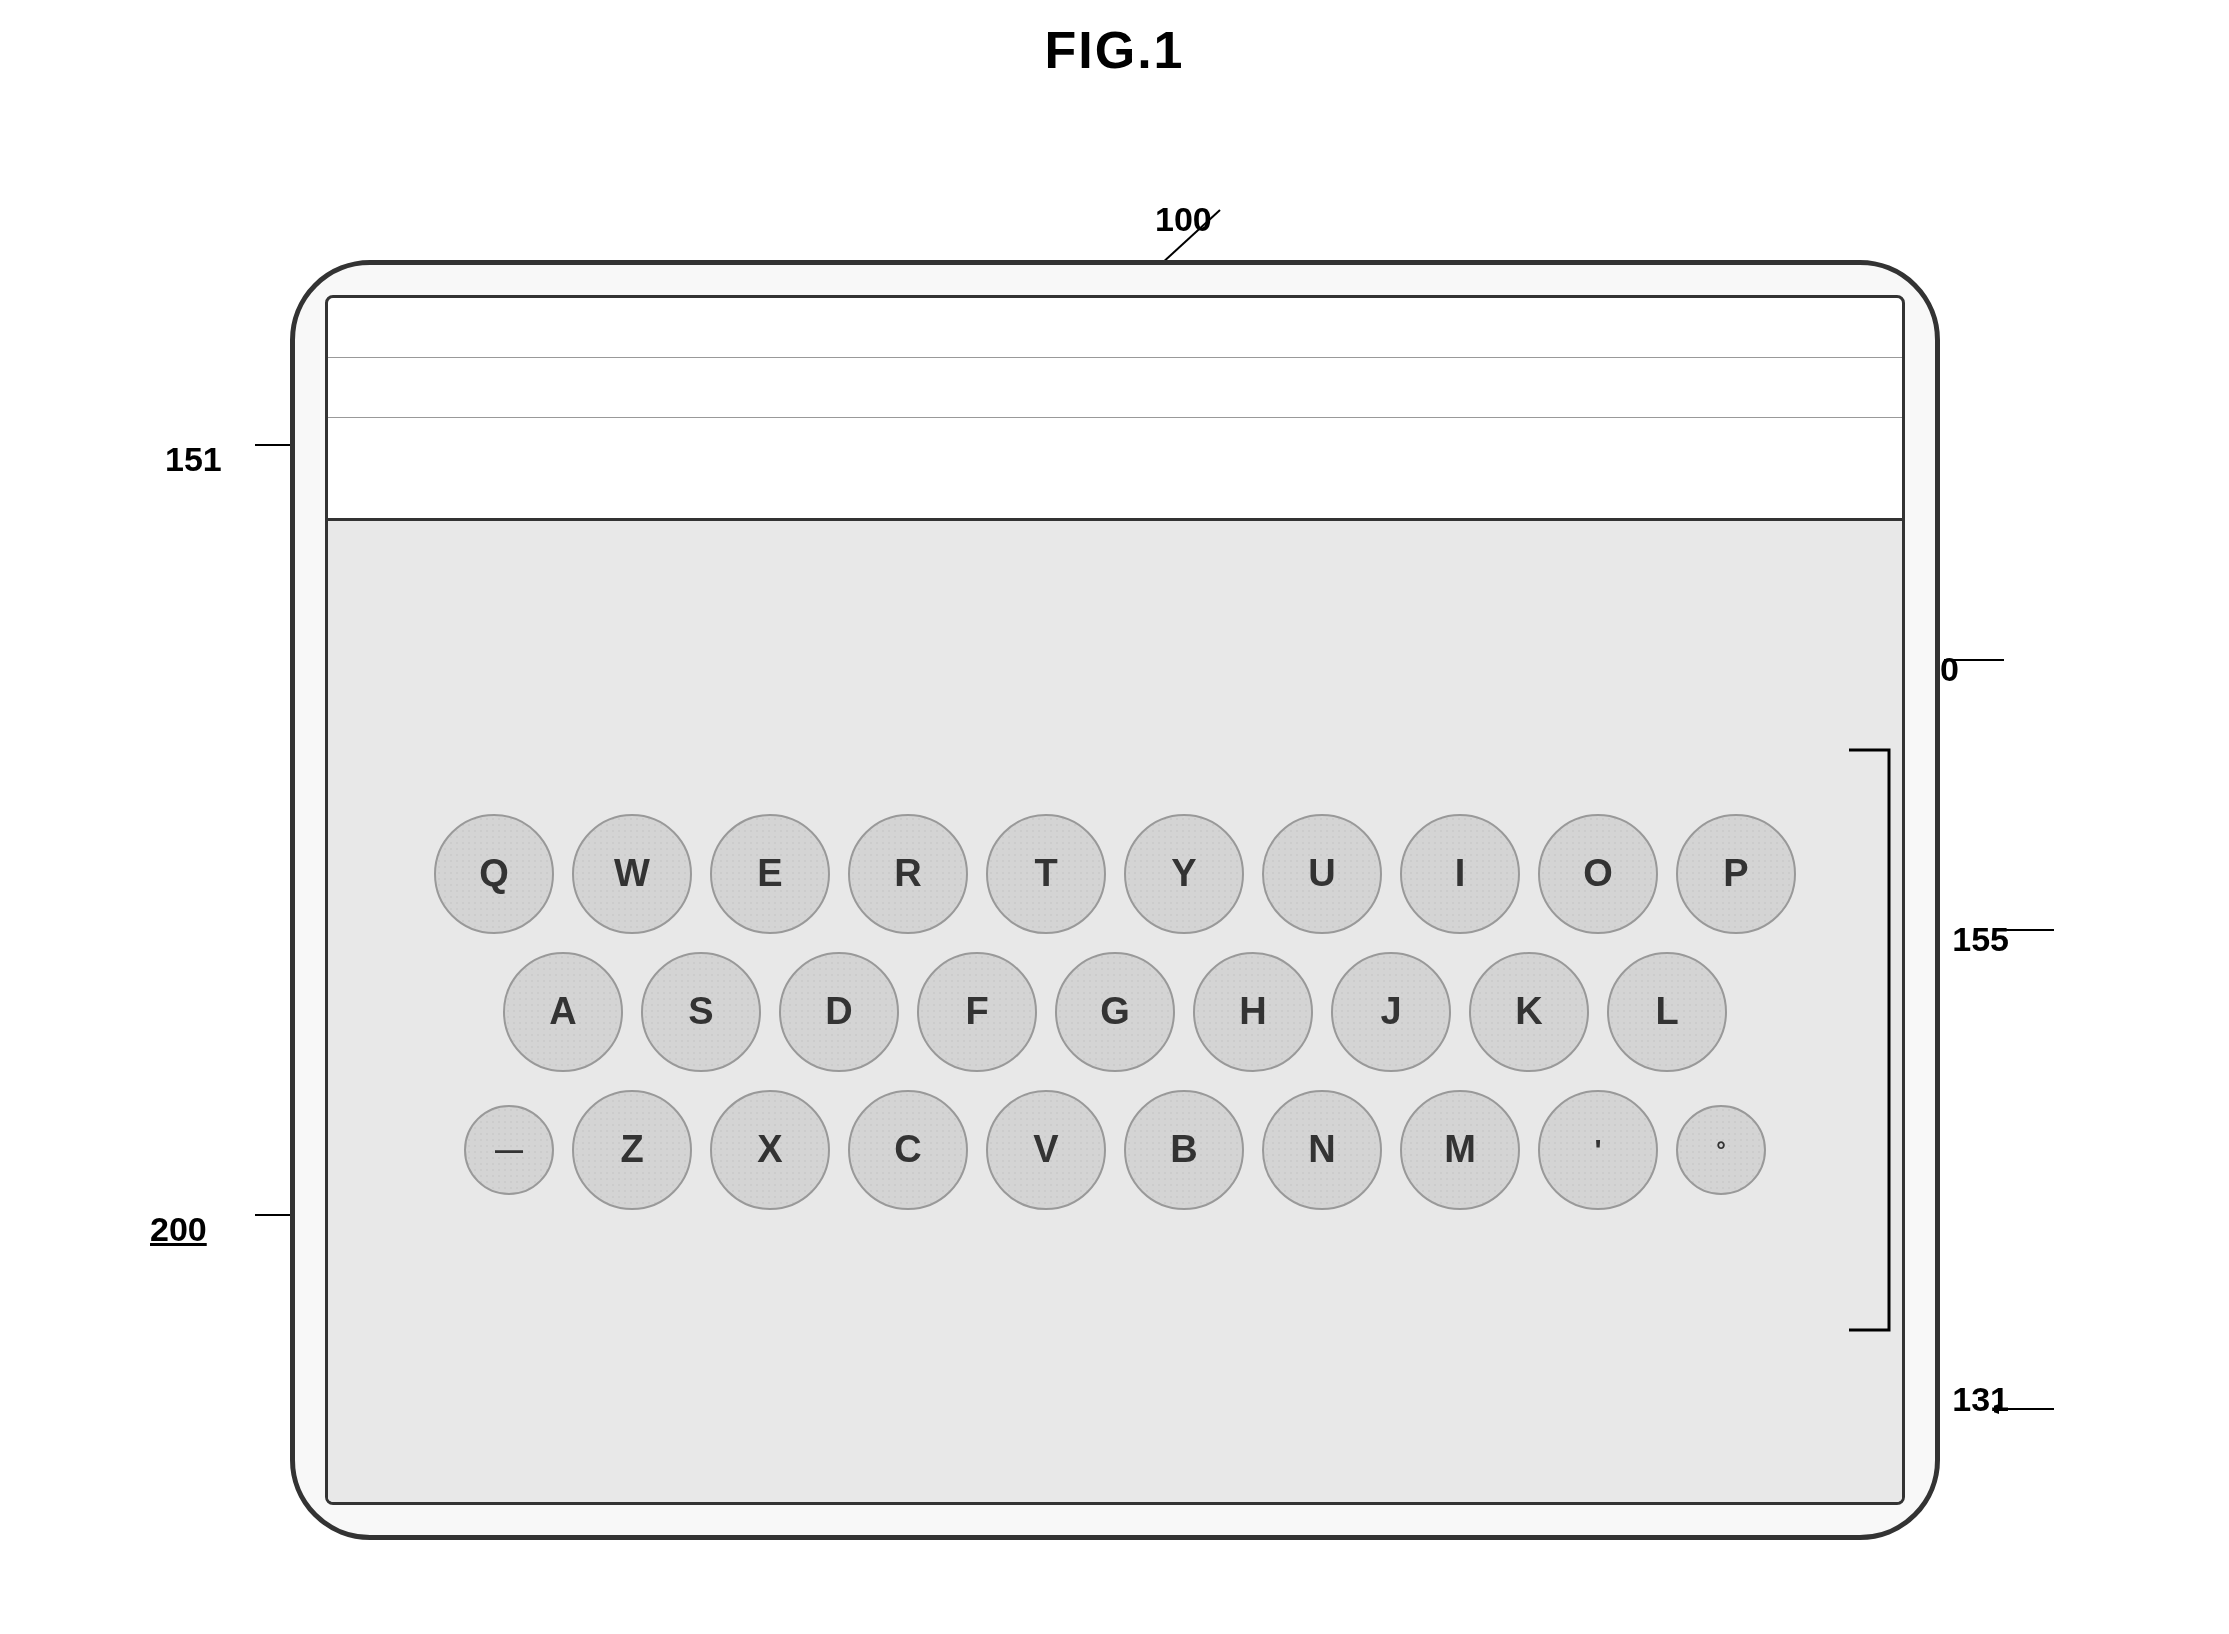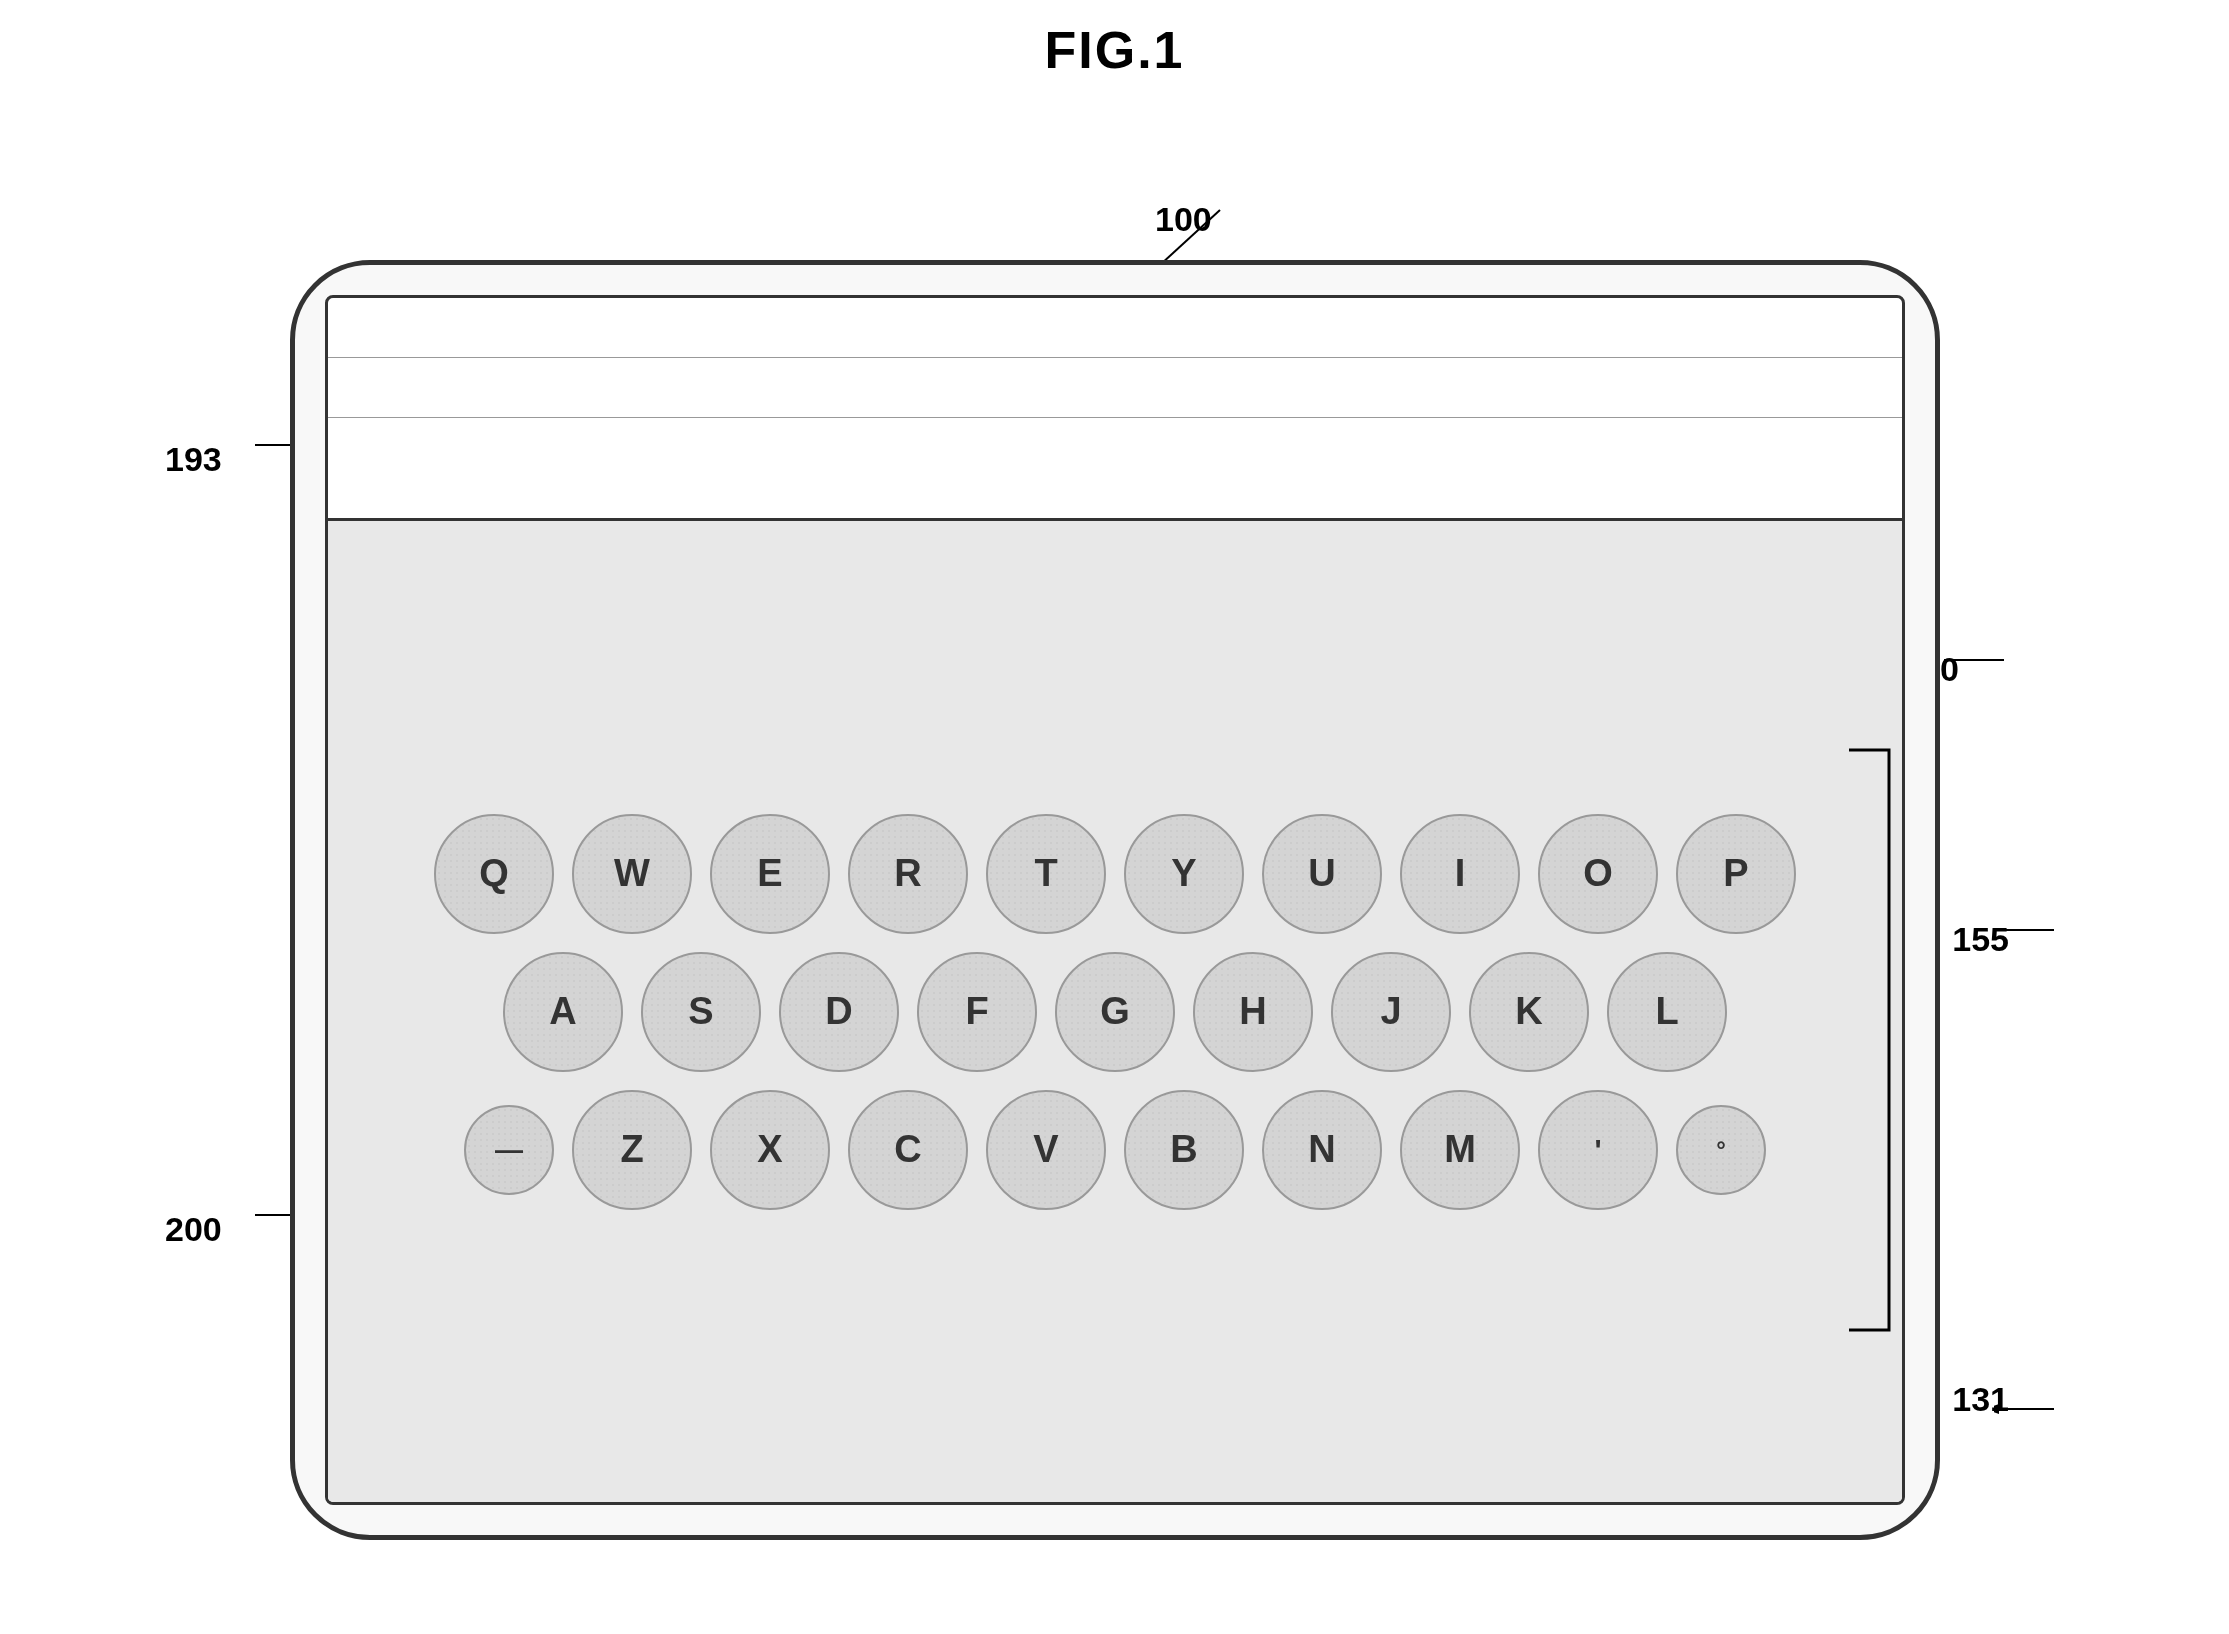--- a/index.html
+++ b/index.html
@@ -170,38 +170,38 @@
 
 <div class="fig-title">FIG.1</div>
 
 <div class="diagram-container">
 
   <div class="annotation" style="top:100px; left:1155px;text-align:center;">100</div>
   <svg style="position:absolute; top:95px; left:1100px; width:200px; height:100px;">
     <line x1="120" y1="15" x2="60" y2="70" stroke="#000" stroke-width="2"></line>
   </svg>
 
-  <div class="annotation" style="top:340px; left:165px;">193</div>
+  <div class="annotation" style="top:340px; left:165px;">151</div>
   <svg style="position:absolute; top:330px; left:255px; width:120px; height:30px;">
     <line x1="0" y1="15" x2="80" y2="15" stroke="#000" stroke-width="2"></line>
     <polygon points="80,10 95,15 80,20" fill="#000"></polygon>
   </svg>
 
   <div class="annotation" style="top:550px; right:270px;">110</div>
   <svg style="position:absolute; top:540px; right:205px; width:80px; height:40px;">
     <line x1="60" y1="20" x2="0" y2="20" stroke="#000" stroke-width="2"></line>
     <polygon points="0,15 -15,20 0,25" fill="#000"></polygon>
   </svg>
 
   <div class="annotation" style="top:820px; right:220px;">155</div>
   <svg style="position:absolute; top:810px; right:155px; width:80px; height:40px;">
     <line x1="60" y1="20" x2="0" y2="20" stroke="#000" stroke-width="2"></line>
   </svg>
 
-  <div class="annotation" style="top:1110px; left:165px;">200</div>
+  <div class="annotation" style="top:1110px; left:150px;text-decoration:underline;">200</div>
   <svg style="position:absolute; top:1100px; left:255px; width:120px; height:30px;">
     <line x1="0" y1="15" x2="80" y2="15" stroke="#000" stroke-width="2"></line>
     <polygon points="80,10 95,15 80,20" fill="#000"></polygon>
   </svg>
 
   <div class="annotation" style="bottom:215px; right:220px;">131</div>
   <svg style="position:absolute; bottom:205px; right:155px; width:80px; height:40px;">
     <line x1="60" y1="20" x2="5" y2="20" stroke="#000" stroke-width="2"></line>
     <polygon points="5,15 -10,20 5,25" fill="#000"></polygon>
   </svg>

